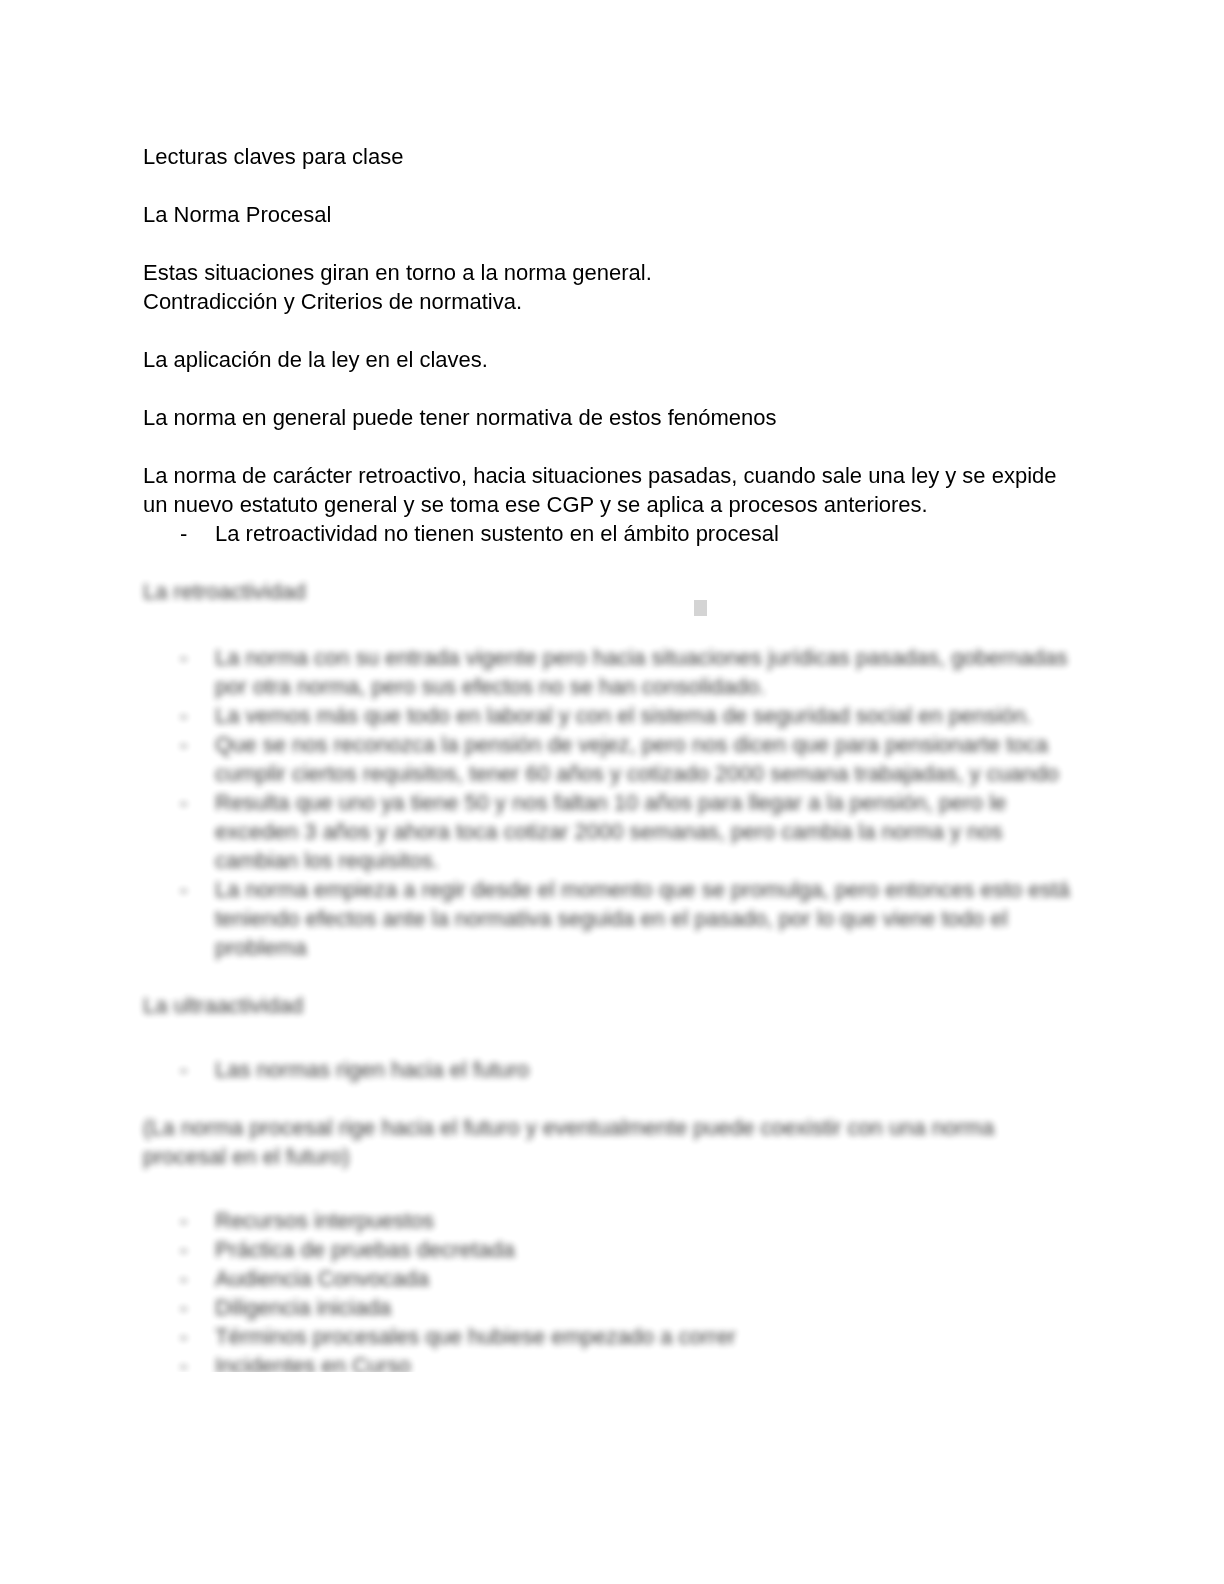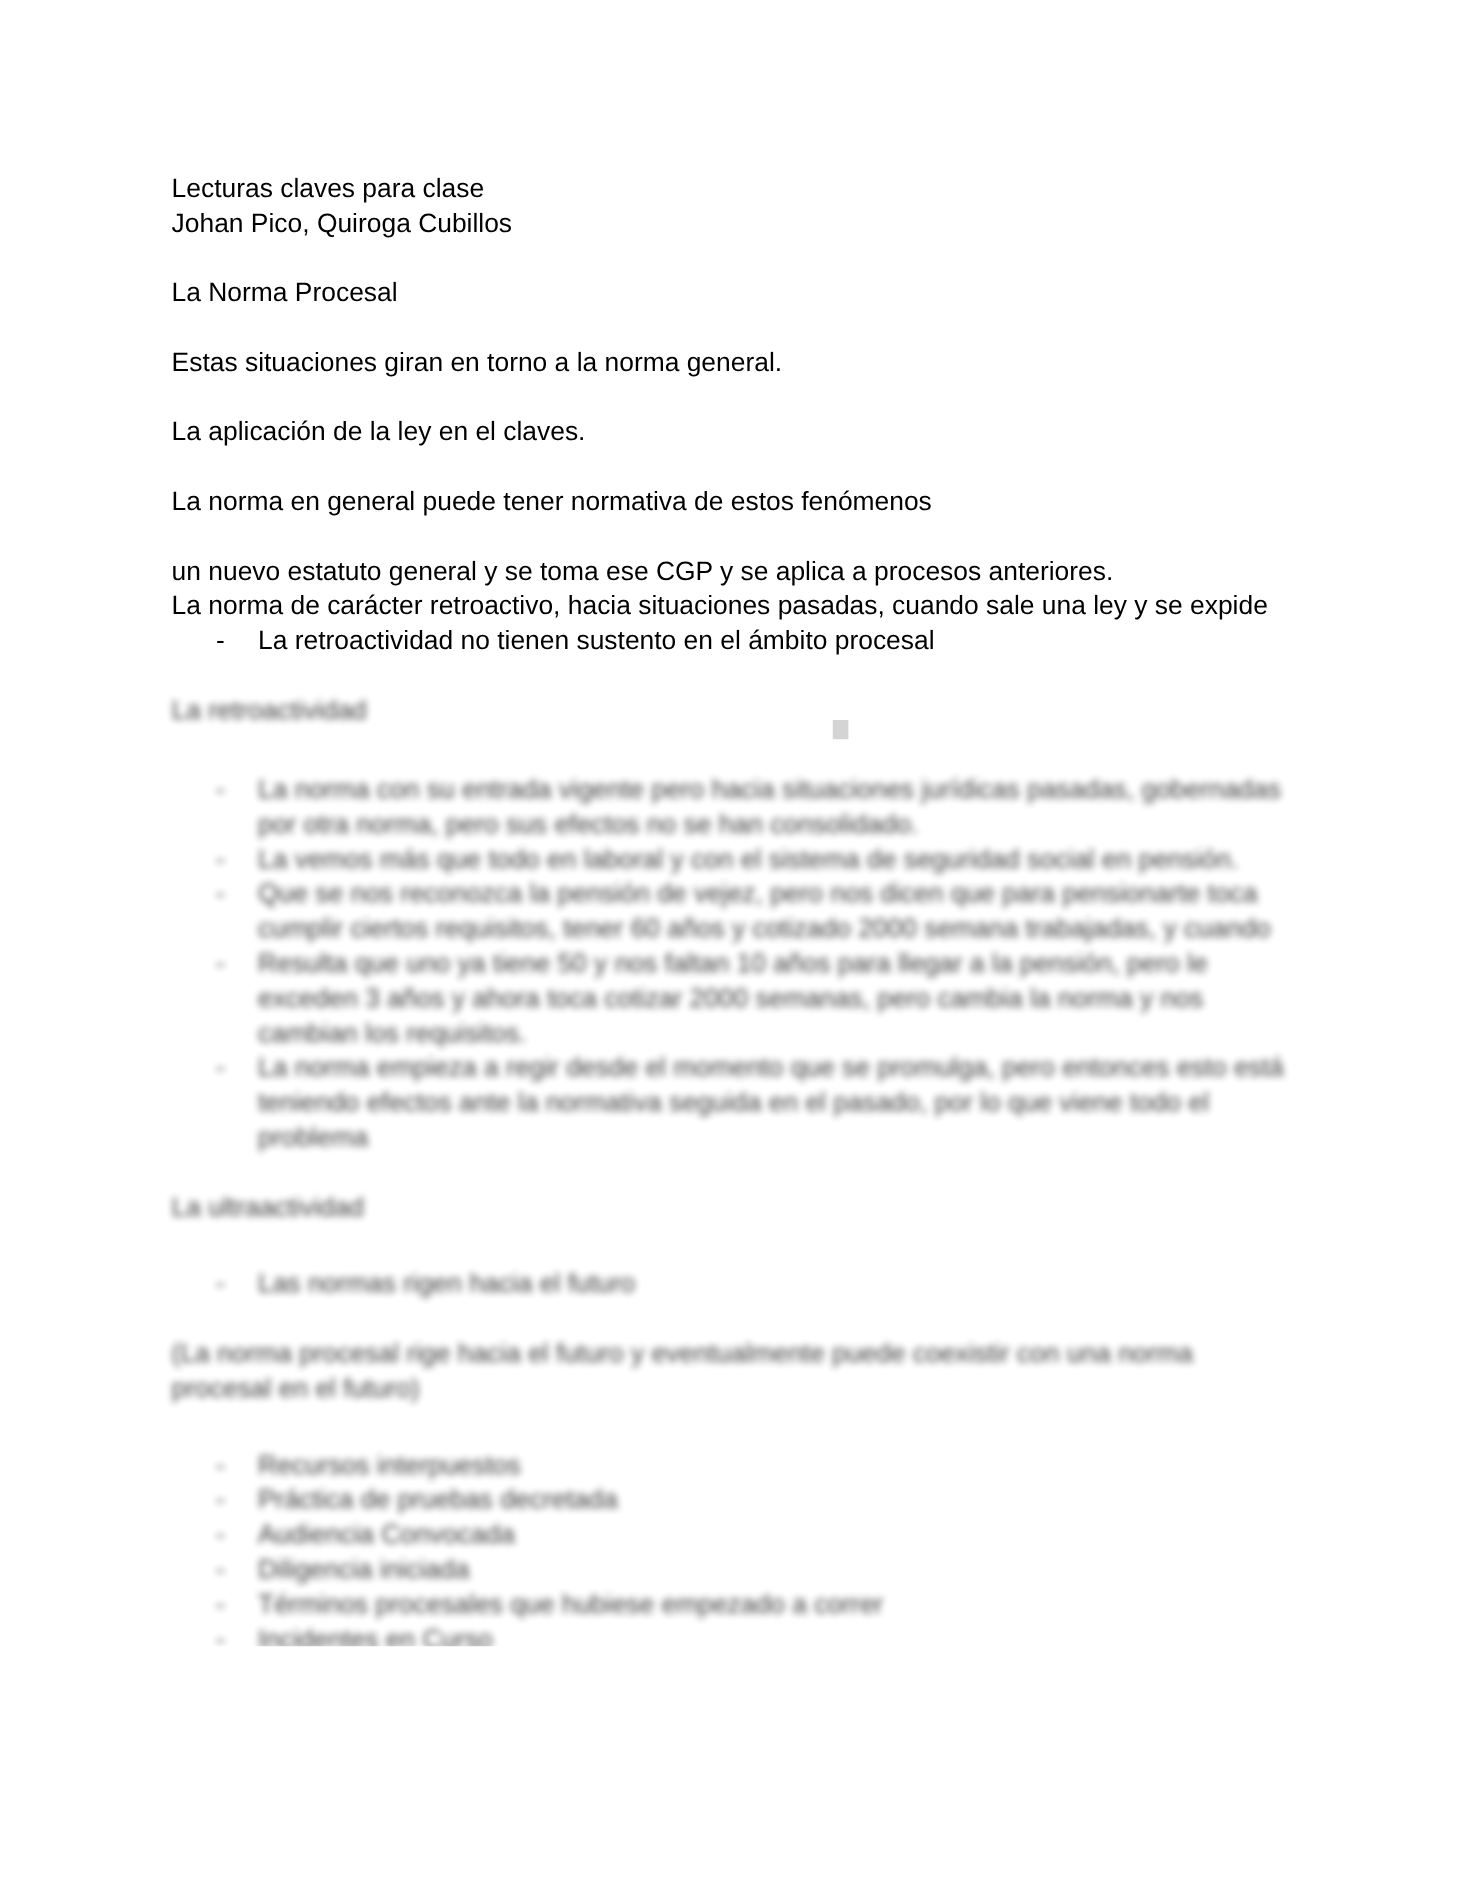--- a/index.html
+++ b/index.html
@@ -66,37 +66,37 @@
     opacity: 0.8;
   }
 </style>
 </head>
 <body>
 
 <div class="page">
   <div class="content">
 
     <div class="ln">Lecturas claves para clase</div>
-    <div class="ln">Johan Pico, Quiroga Cubillos</div>
     <div class="blank"></div>
 
     <div class="ln">La Norma Procesal</div>
     <div class="blank"></div>
 
     <div class="ln">Estas situaciones giran en torno a la norma general.</div>
+    <div class="ln">Contradicción y Criterios de normativa.</div>
     <div class="blank"></div>
 
     <div class="ln">La aplicación de la ley en el claves.</div>
     <div class="blank"></div>
 
     <div class="ln">La norma en general puede tener normativa de estos fenómenos</div>
     <div class="blank"></div>
 
+    <div class="ln">La norma de carácter retroactivo, hacia situaciones pasadas, cuando sale una ley y se expide</div>
     <div class="ln">un nuevo estatuto general y se toma ese CGP y se aplica a procesos anteriores.</div>
-    <div class="ln">La norma de carácter retroactivo, hacia situaciones pasadas, cuando sale una ley y se expide</div>
     <div class="li">
       <span class="marker">-</span>
       <span>La retroactividad no tienen sustento en el ámbito procesal</span>
     </div>
     <div class="blank"></div>
 
     <div class="ln blur">La retroactividad</div>
     <div class="blank"></div>
 
     <div class="li blur mt8">

